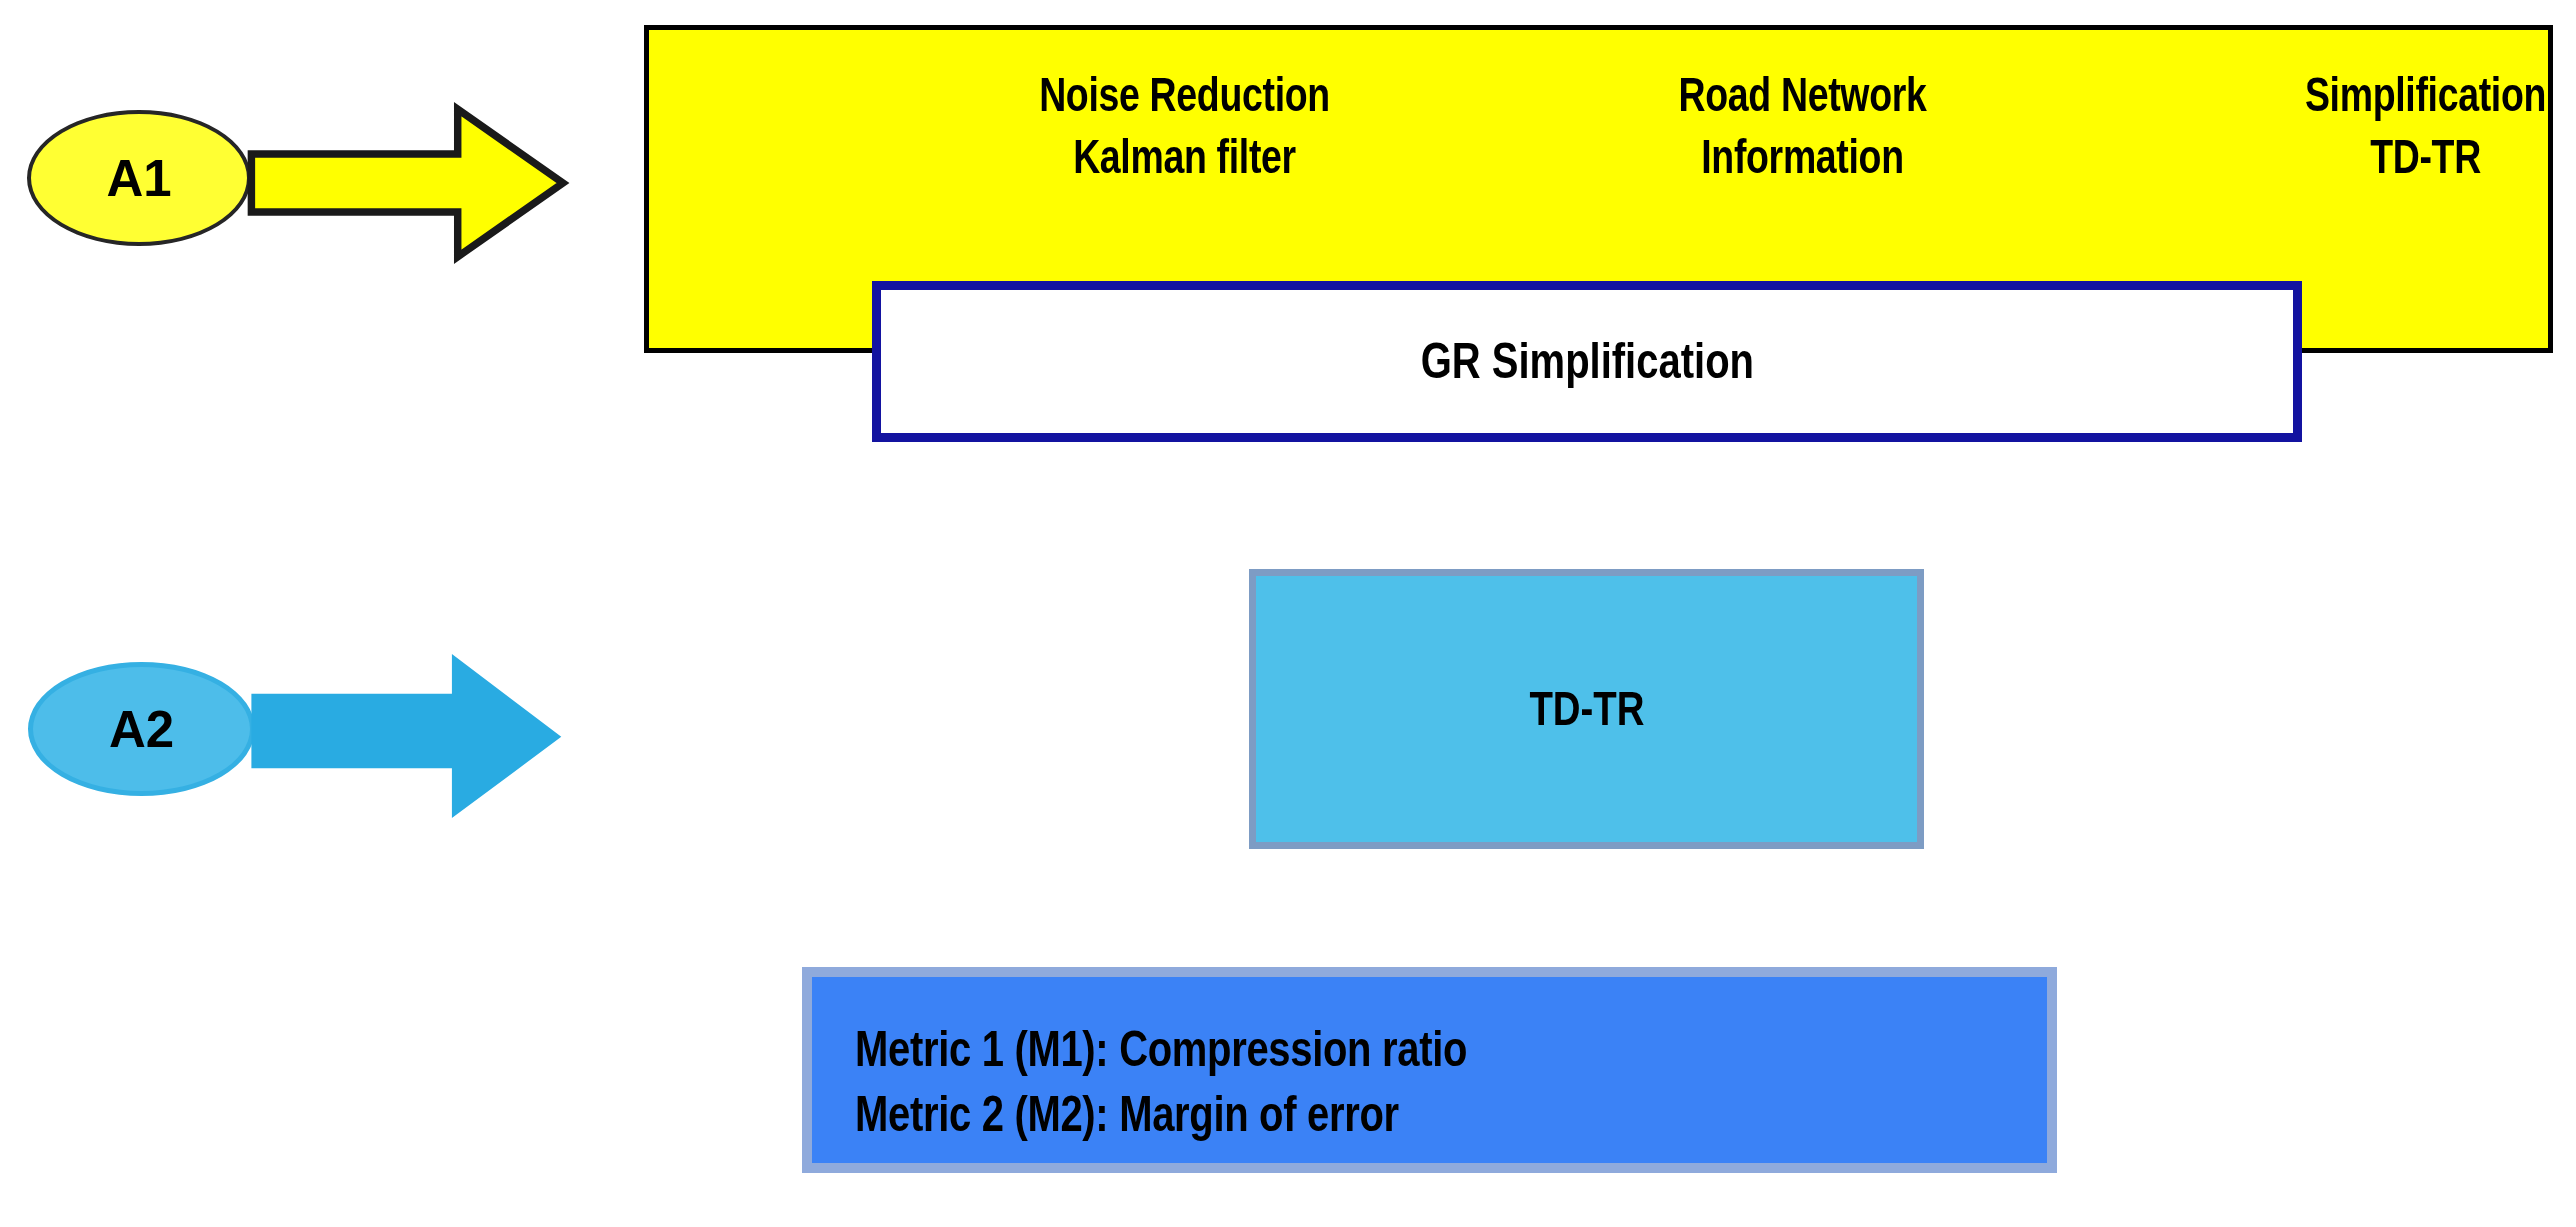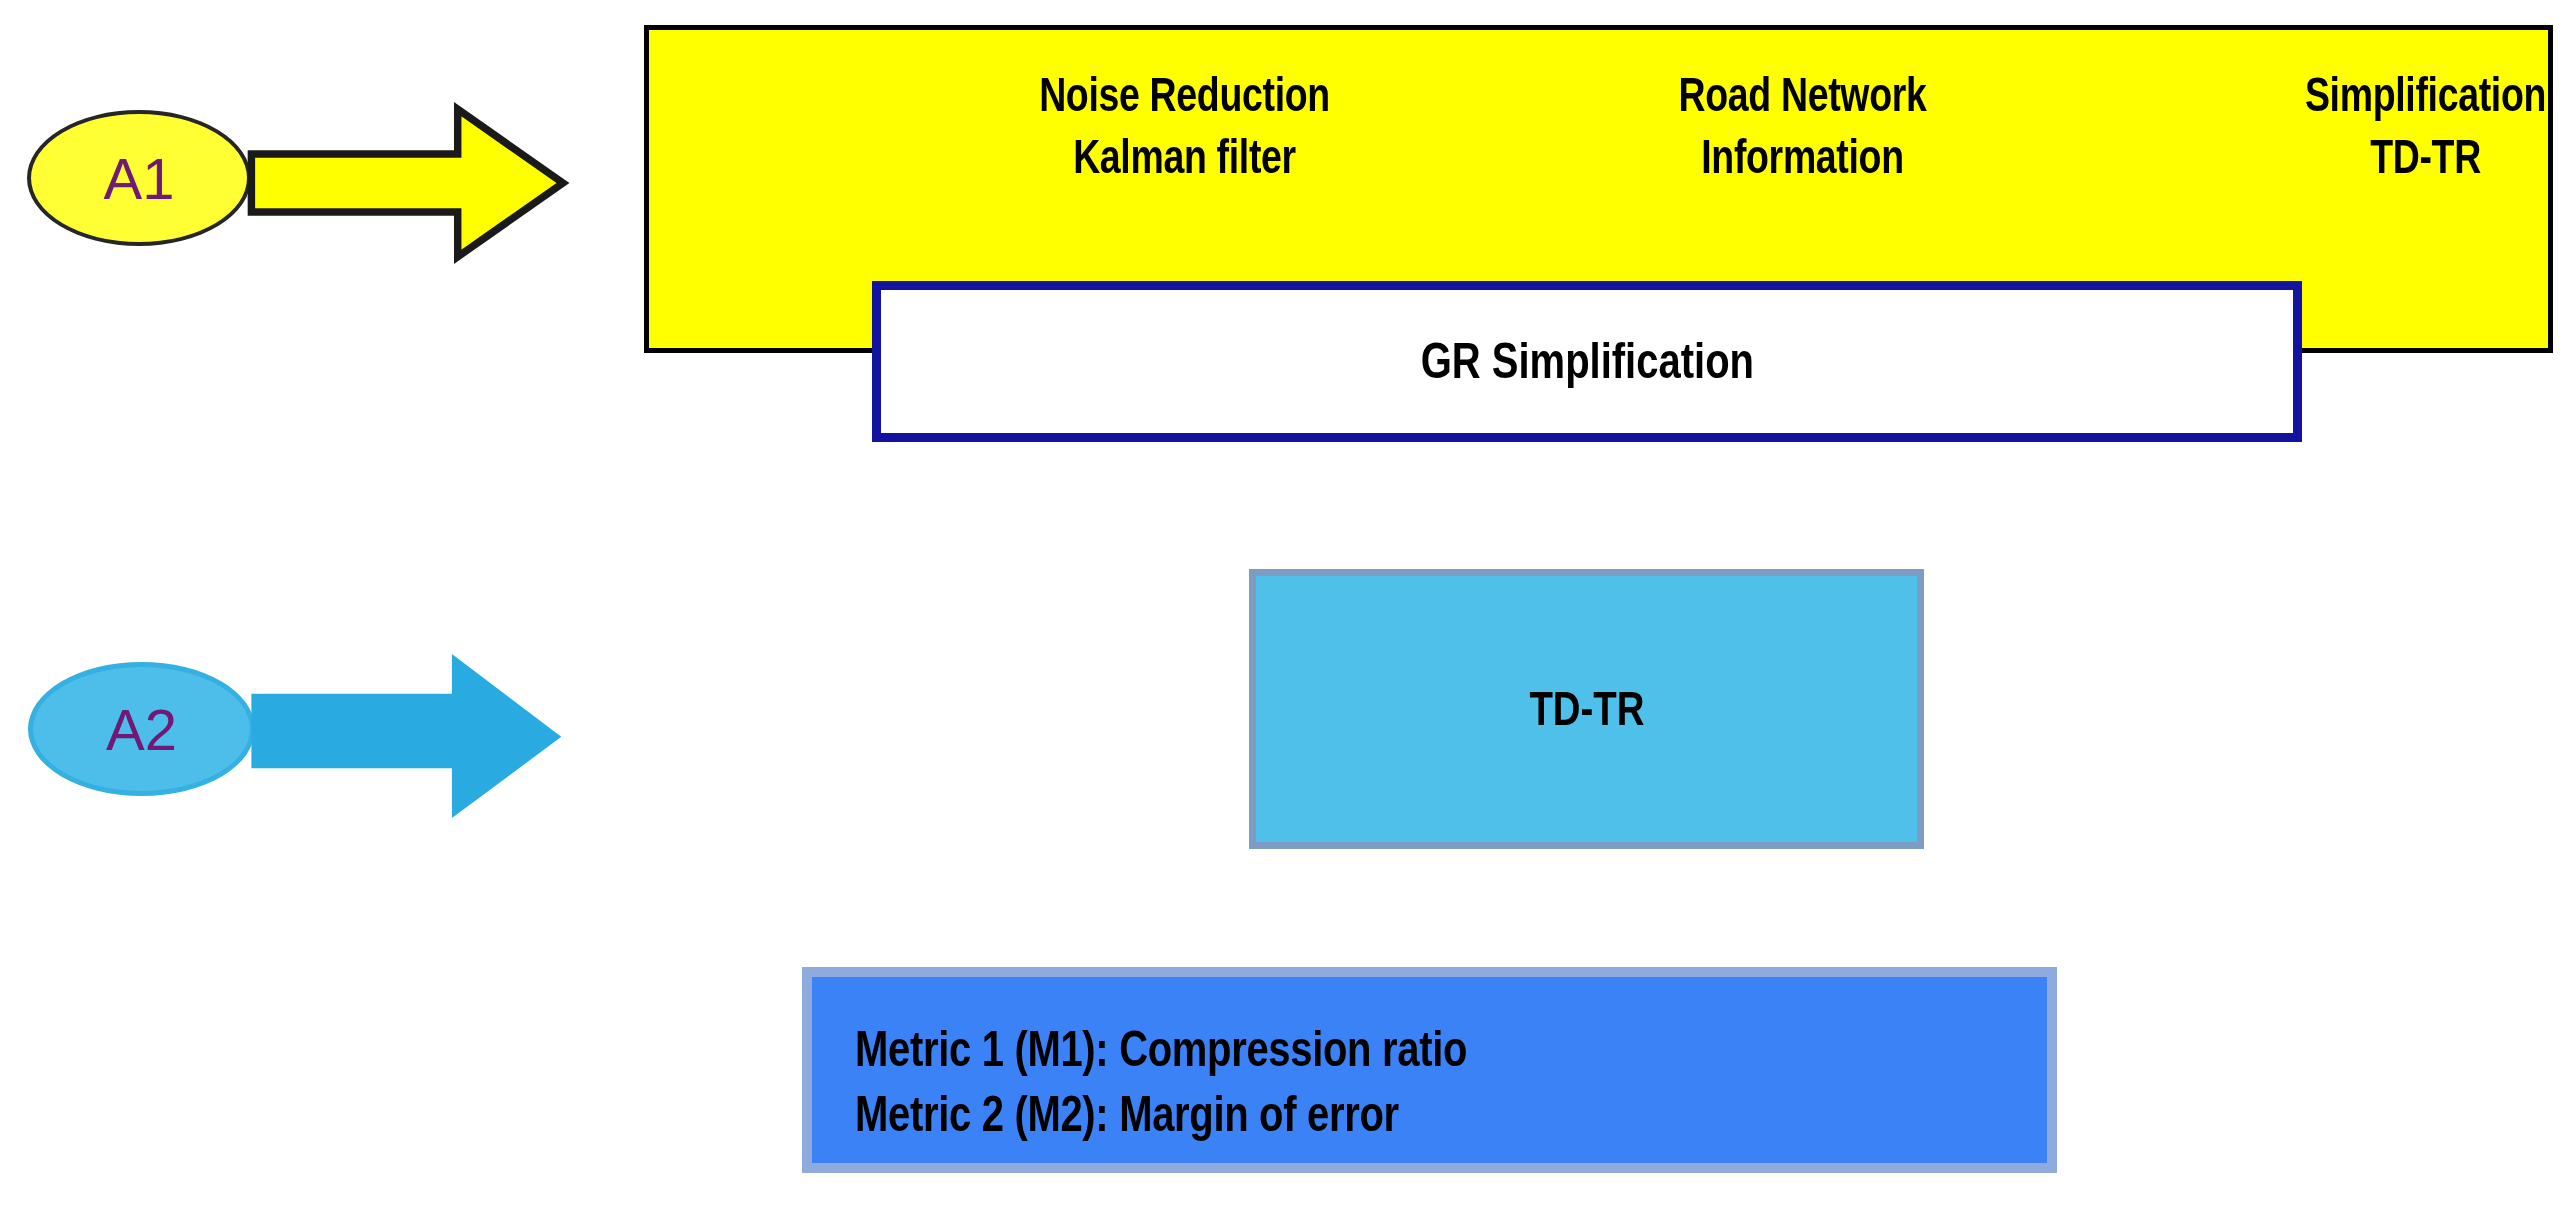--- a/index.html
+++ b/index.html
@@ -79,23 +79,23 @@
   
   .ellipse {
     position: absolute;
     display: flex;
     align-items: center;
     justify-content: center;
     box-sizing: border-box;
     border-radius: 50%;
   }
   .ellipse-text {
-    font-weight: normal;
-    font-size: 58px;
-    color: #701a75;
+    font-weight: bold;
+    font-size: 51px;
+    color: #000000;
     line-height: 51px;
   }
 
   .a1-ellipse {
     left: 27px;
     top: 110px;
     width: 224px;
     height: 136px;
     background: #FFFF33;
     border: 4.2px solid #262626;

